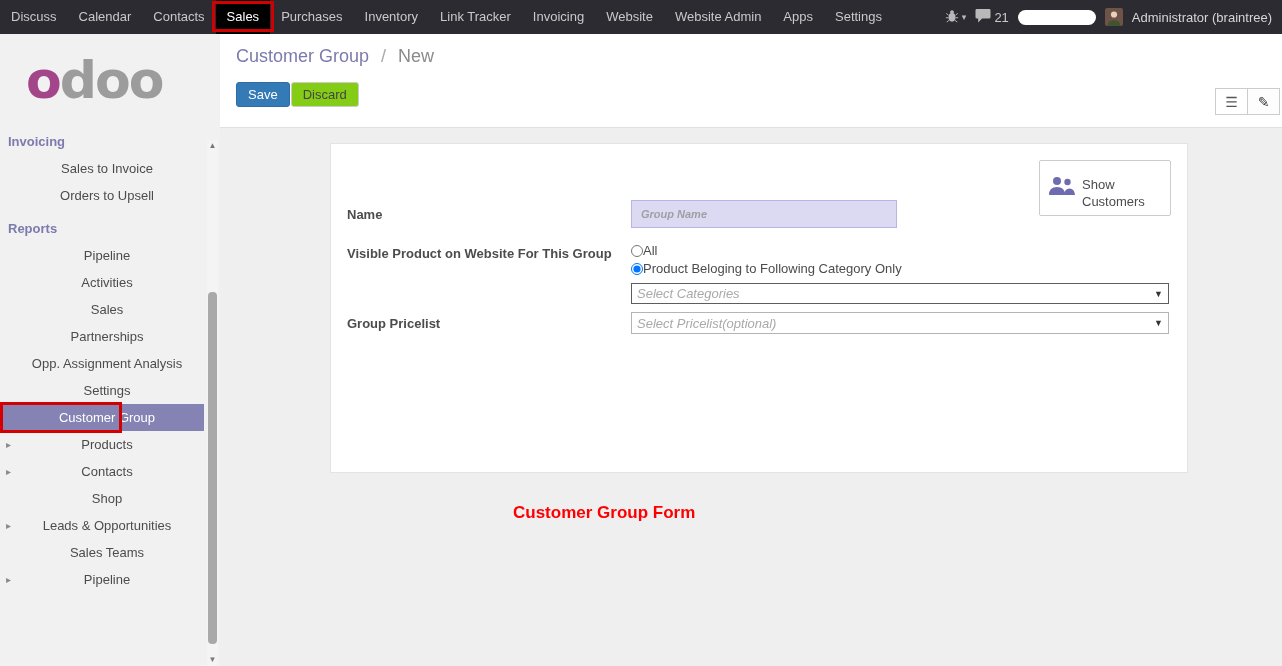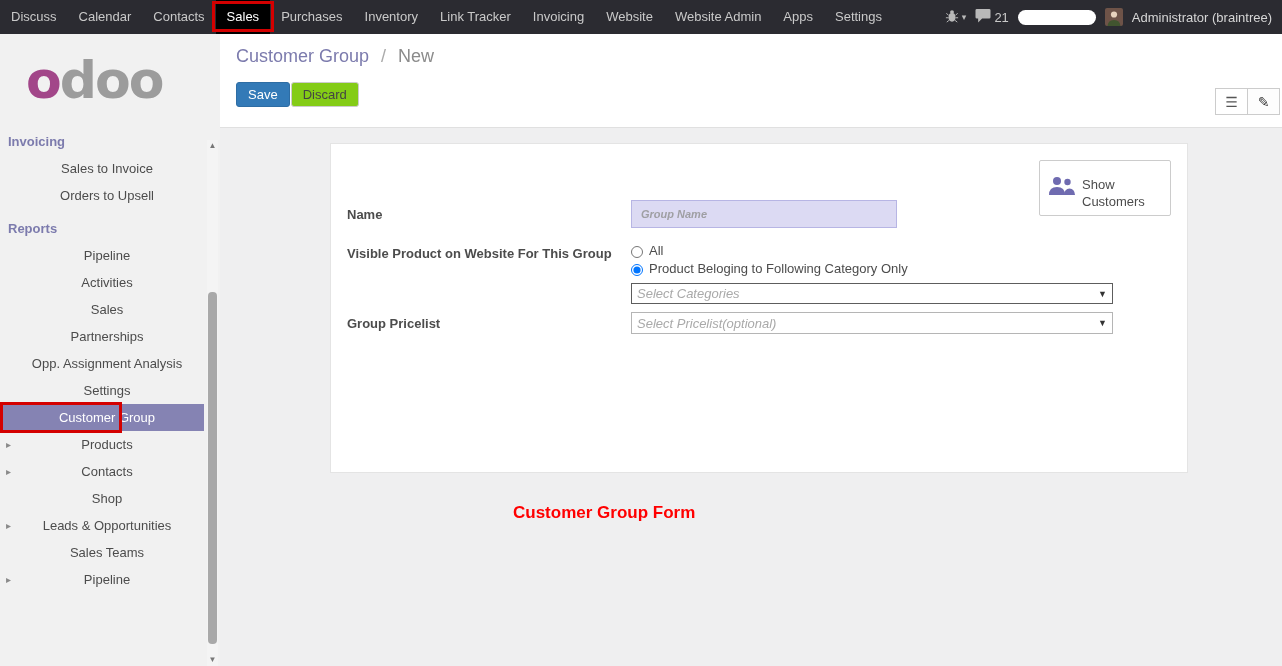--- a/index.html
+++ b/index.html
@@ -103,27 +103,27 @@
   .fld-label { position: absolute; font-size: 13px; font-weight: bold; color: #4c4c4c; }
   #lbl-name { left: 16px; top: 63px; }
   #name-input {
     position: absolute; left: 300px; top: 56px; width: 266px; height: 28px;
     background: var(--name-input-bg, #dcdaf3); border: 1px solid #b7b5e4;
     font-size: 11px; font-style: italic; padding: 0 9px; color: #555;
     font-family: inherit;
   }
   #name-input::placeholder { color: #9f9fa3; font-style: italic; font-weight: bold; opacity: 1; }
   #lbl-vis { left: 16px; top: 102px; }
-  .radio-row { position: absolute; left: 300px; font-size: 13px; color: #4c4c4c; display: flex; align-items: flex-end; gap: 6px; }
+  .radio-row { position: absolute; left: 300px; font-size: 13px; color: #4c4c4c; display: flex; align-items: center; gap: 0; }
   #radio-row-0 { top: 99px; }
   #radio-row-1 { top: 117px; }
   .radio-row input[type=radio] { width: 12px; height: 12px; margin: 0; cursor: pointer; }
   .radio-row label { cursor: pointer; }
   .select-box {
-    position: absolute; left: 300px; width: 482px; height: 21px;
+    position: absolute; left: 300px; width: 538px; height: 21px;
     border: 1px solid #777; background: #fff;
     font-size: 13px; font-style: italic; color: #a9a9a9;
     display: flex; align-items: center; padding: 0 5px; cursor: pointer; gap: 32px;
   }
   #select-categories { top: 139px; border-color: #5d5d5d; }
   #select-pricelist { top: 168px; height: 22px; border-color: #b5b5b5; }
   .select-box .arrow { margin-left: auto; color: #333; font-size: 9px; font-style: normal; }
   #lbl-pricelist { left: 16px; top: 172px; }
 
   .caption {

